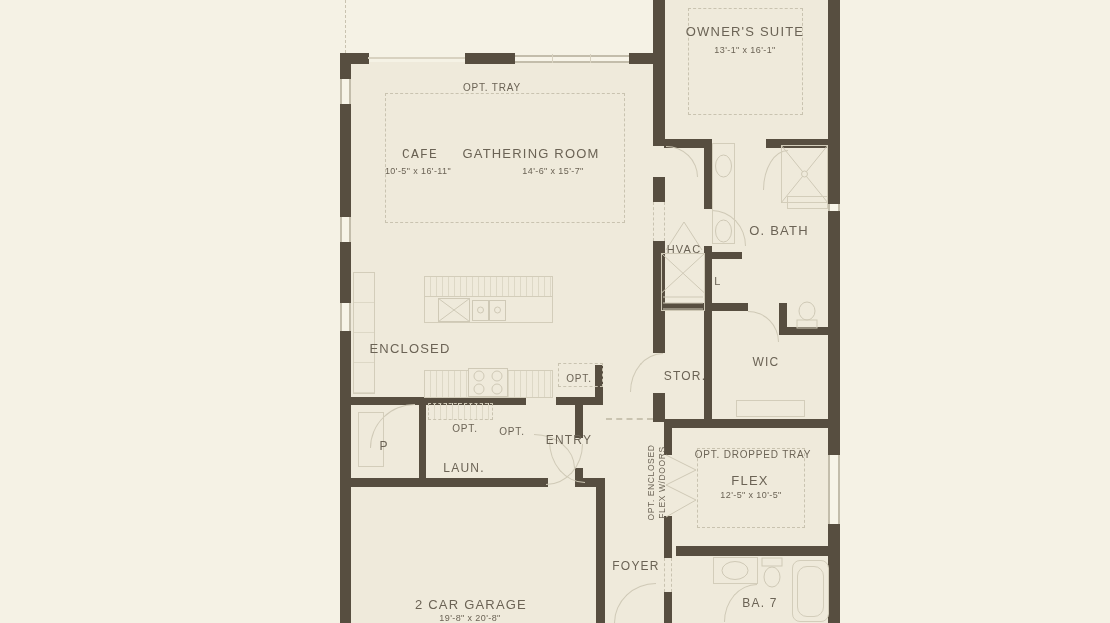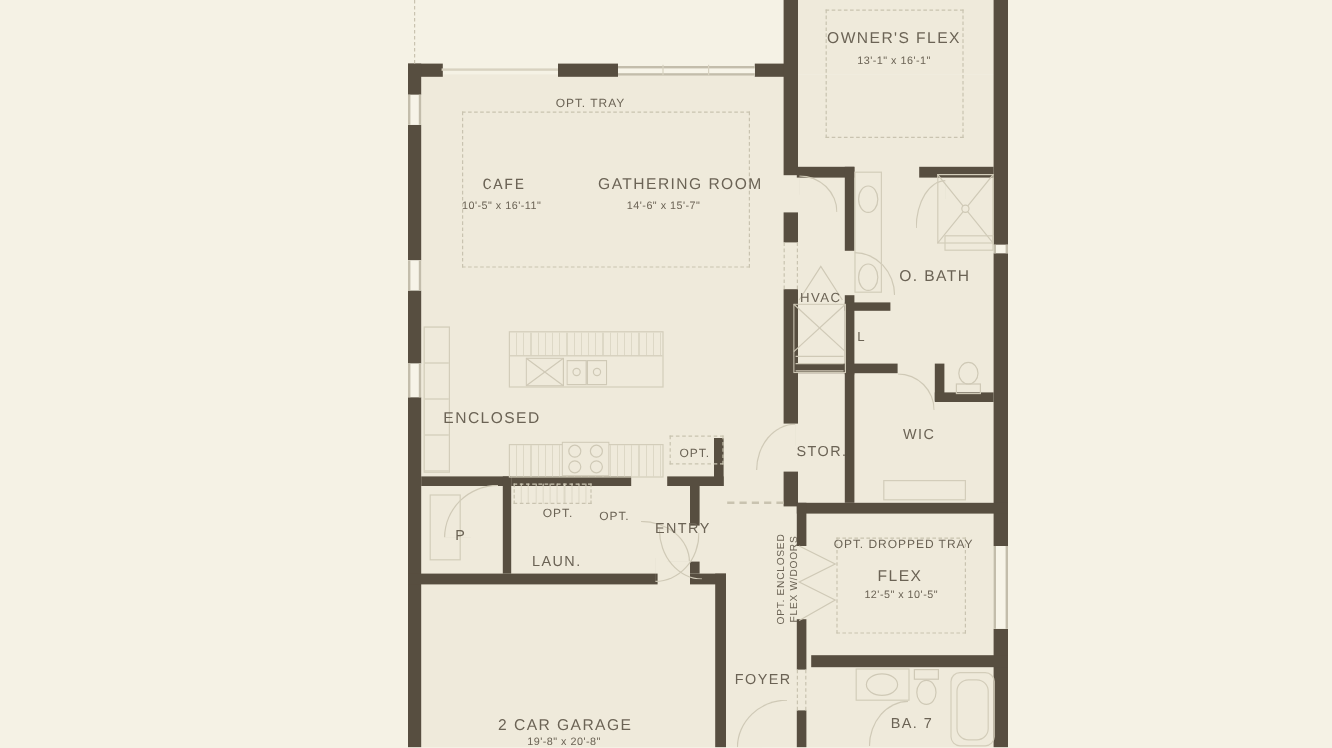--- a/index.html
+++ b/index.html
@@ -192,27 +192,27 @@
   <svg style="position:absolute;left:759px;top:557px;" width="26" height="33" viewBox="0 0 26 33">
     <rect x="3" y="1" width="20" height="8" fill="none" stroke="#cfc9b6"></rect>
     <ellipse cx="13" cy="20" rx="8" ry="10" fill="none" stroke="#cfc9b6"></ellipse>
   </svg>
   <div class="fx" style="left:792px;top:560px;width:37px;height:62px;border-radius:8px;">
     <div class="fx" style="left:4px;top:5px;width:27px;height:51px;border-radius:10px;"></div>
   </div>
 
   <div class="lbl dim" style="left:490px;top:-3px;">25'-4" x 10'-0"</div>
 
-  <div class="lbl rm" style="left:745px;top:31px;">OWNER'S FLEX</div>
+  <div class="lbl rm" style="left:745px;top:31px;">OWNER'S SUITE</div>
   <div class="lbl dim" style="left:745px;top:50px;">13'-1" x 16'-1"</div>
 
   <div class="lbl xs" style="left:492px;top:87px;">OPT. TRAY</div>
   <div class="lbl rm" style="left:420px;top:154px;font-family:Liberation Mono, monospace;">CAFE</div>
   <div class="lbl dim" style="left:418px;top:171px;">10'-5" x 16'-11"</div>
-  <div class="lbl rm" style="left:567px;top:153px;text-align:right;">GATHERING ROOM</div>
+  <div class="lbl rm" style="left:531px;top:153px;text-align:right;">GATHERING ROOM</div>
   <div class="lbl dim" style="left:553px;top:171px;">14'-6" x 15'-7"</div>
 
   <div class="lbl sm" style="left:684px;top:249px;font-size:11px;">HVAC</div>
   <div class="lbl rm" style="left:779px;top:230px;">O. BATH</div>
   <div class="lbl sm" style="left:718px;top:281px;font-size:11px;">L</div>
 
   <div class="lbl rm" style="left:410px;top:348px;">ENCLOSED</div>
   <div class="lbl xs" style="left:579px;top:378px;">OPT.</div>
 
   <div class="lbl sm" style="left:685px;top:376px;">STOR.</div>

